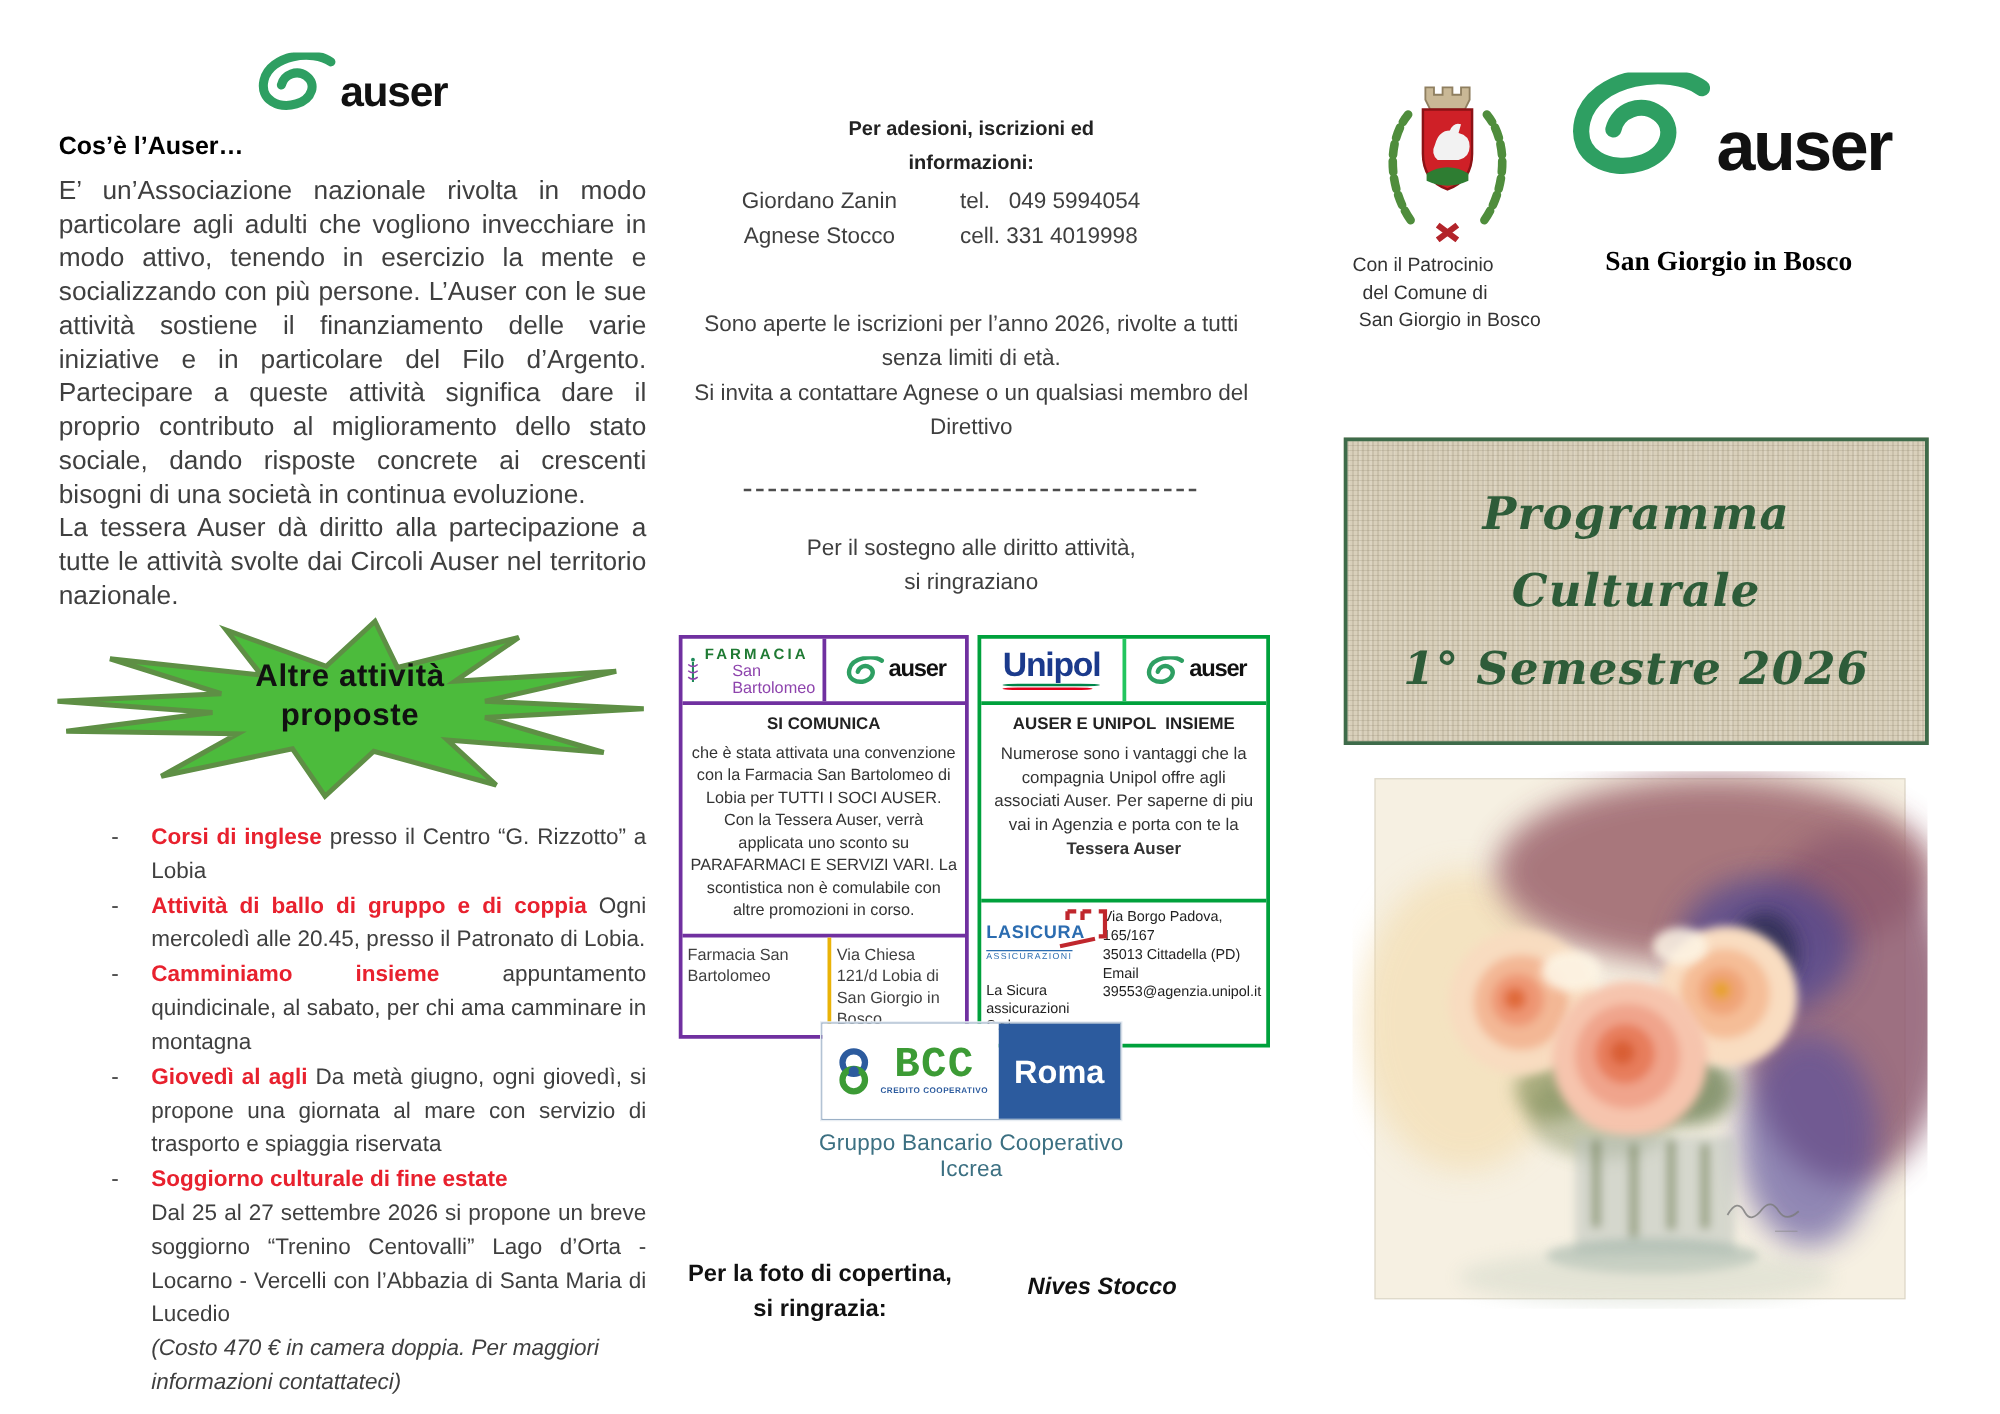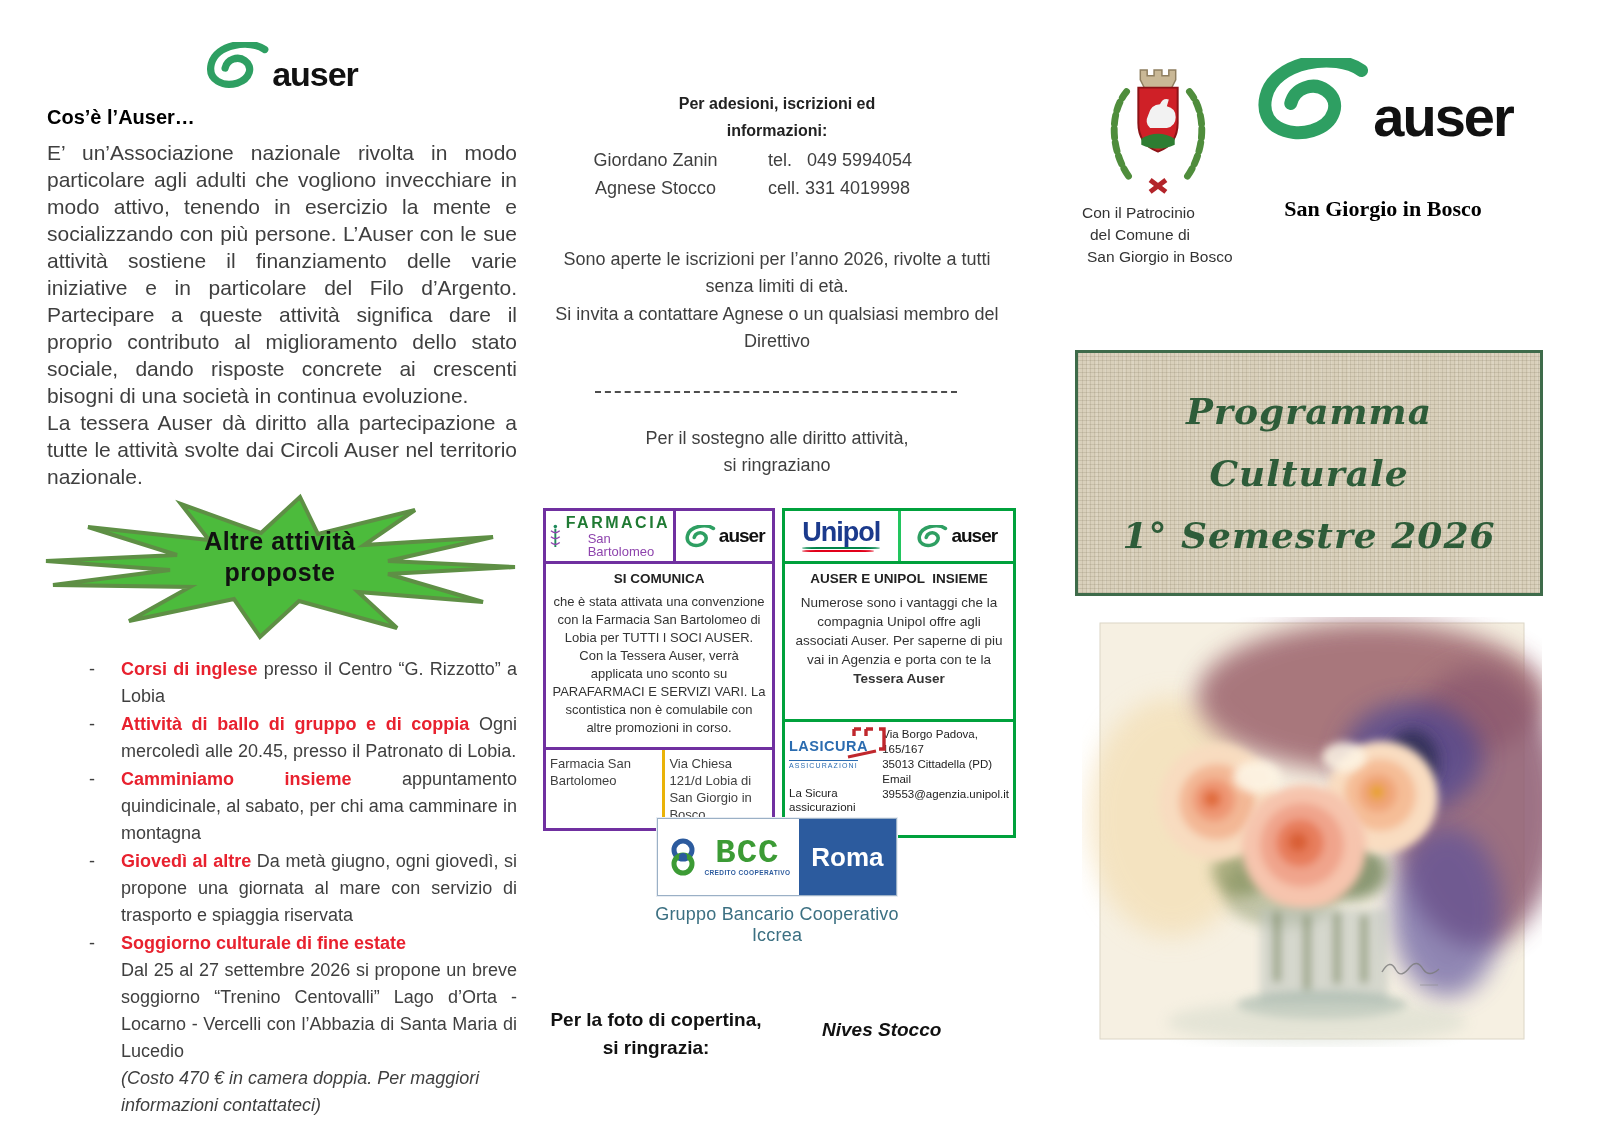--- a/index.html
+++ b/index.html
@@ -41,21 +41,21 @@
   .sp-box{background:#fff;}
   .farm-box{border:3px solid #7030a0;width:226px;}
   .uni-box{border:3px solid #00a13c;width:228px;}
   .sp-header{display:flex;height:50px;}
   .farm-box .sp-header{border-bottom:3px solid #7030a0;}
   .uni-box .sp-header{border-bottom:3px solid #00a13c;}
   .sp-cell{flex:1;display:flex;align-items:center;justify-content:center;gap:3px;padding:2px;}
   .farm-box .sp-cell:first-child{border-right:3px solid #7030a0;}
   .uni-box .sp-cell:first-child{border-right:3px solid #22c55e;}
   .farm-logo-text{line-height:1;text-align:left;}
-  .farm-line1{color:#1f7a33;font-weight:bold;font-size:16px;letter-spacing:2.5px;}
+  .farm-line1{color:#1f7a33;font-weight:bold;font-size:12px;letter-spacing:2.5px;}
   .farm-line2{color:#8e44ad;font-size:13px;margin-top:1px;margin-left:22px;}
   .mini-auser .auser-word{font-size:19px;}
   .sp-body{padding:7px 6px 10px;}
   .sp-title{font-size:13.5px;font-weight:bold;text-align:center;color:#222;white-space:pre;}
   .sp-par{font-size:13px;line-height:18px;text-align:center;margin-top:7px;color:#333;}
   .farm-box .sp-body{min-height:158px;}
   .sp-footer{display:flex;font-size:13px;line-height:17px;}
   .farm-box .sp-footer{border-top:3px solid #7030a0;}
   .farm-foot-name{flex:1.1;font-weight:normal;padding:5px 4px;border-right:3px solid #eab308;}
   .farm-foot-addr{flex:1;padding:5px 4px;}
@@ -160,21 +160,21 @@
         <span class="act-lead">Attività di ballo di gruppo e di coppia</span>
         <span>Ogni mercoledì alle 20.45, presso il Patronato di Lobia.</span>
       </div>
       <div class="act-item">
         <span class="act-dash">-</span>
         <span class="act-lead">Camminiamo insieme</span>
         <span>appuntamento quindicinale, al sabato, per chi ama camminare in montagna</span>
       </div>
       <div class="act-item">
         <span class="act-dash">-</span>
-        <span class="act-lead">Giovedì al altre</span>
+        <span class="act-lead">Giovedì al agli</span>
         <span>Da metà giugno, ogni giovedì, si propone una giornata al mare con servizio di trasporto e spiaggia riservata</span>
       </div>
       <div class="act-item">
         <span class="act-dash">-</span>
         <span class="act-lead">Soggiorno culturale di fine estate</span><br>
         <span>Dal 25 al 27 settembre 2026 si propone un breve soggiorno “Trenino Centovalli” Lago d’Orta - Locarno - Vercelli con l’Abbazia di Santa Maria di Lucedio</span>
         <span class="act-note">(Costo 470 € in camera doppia. Per maggiori informazioni contattateci)</span>
       </div>
     </div>
   </div>

